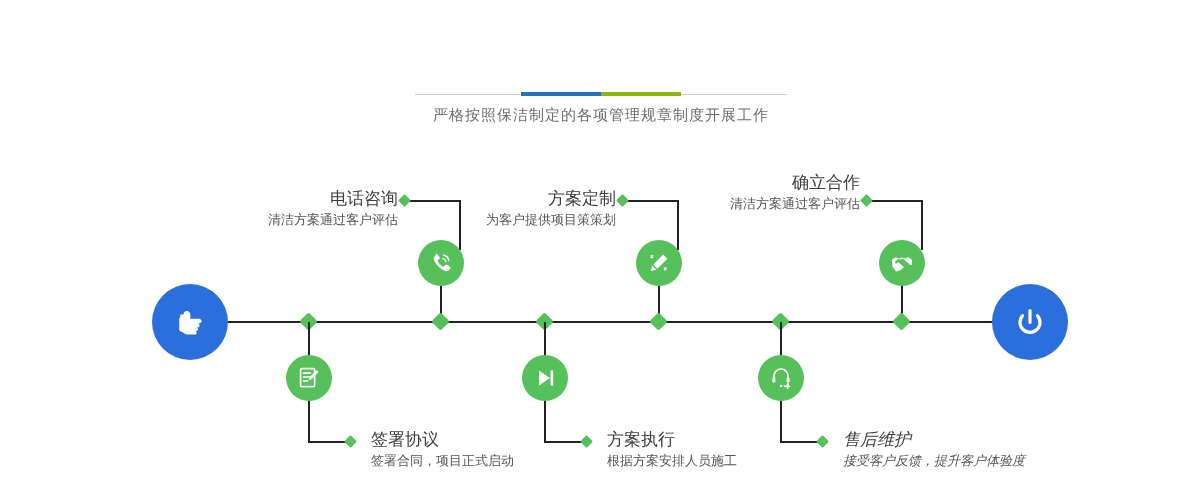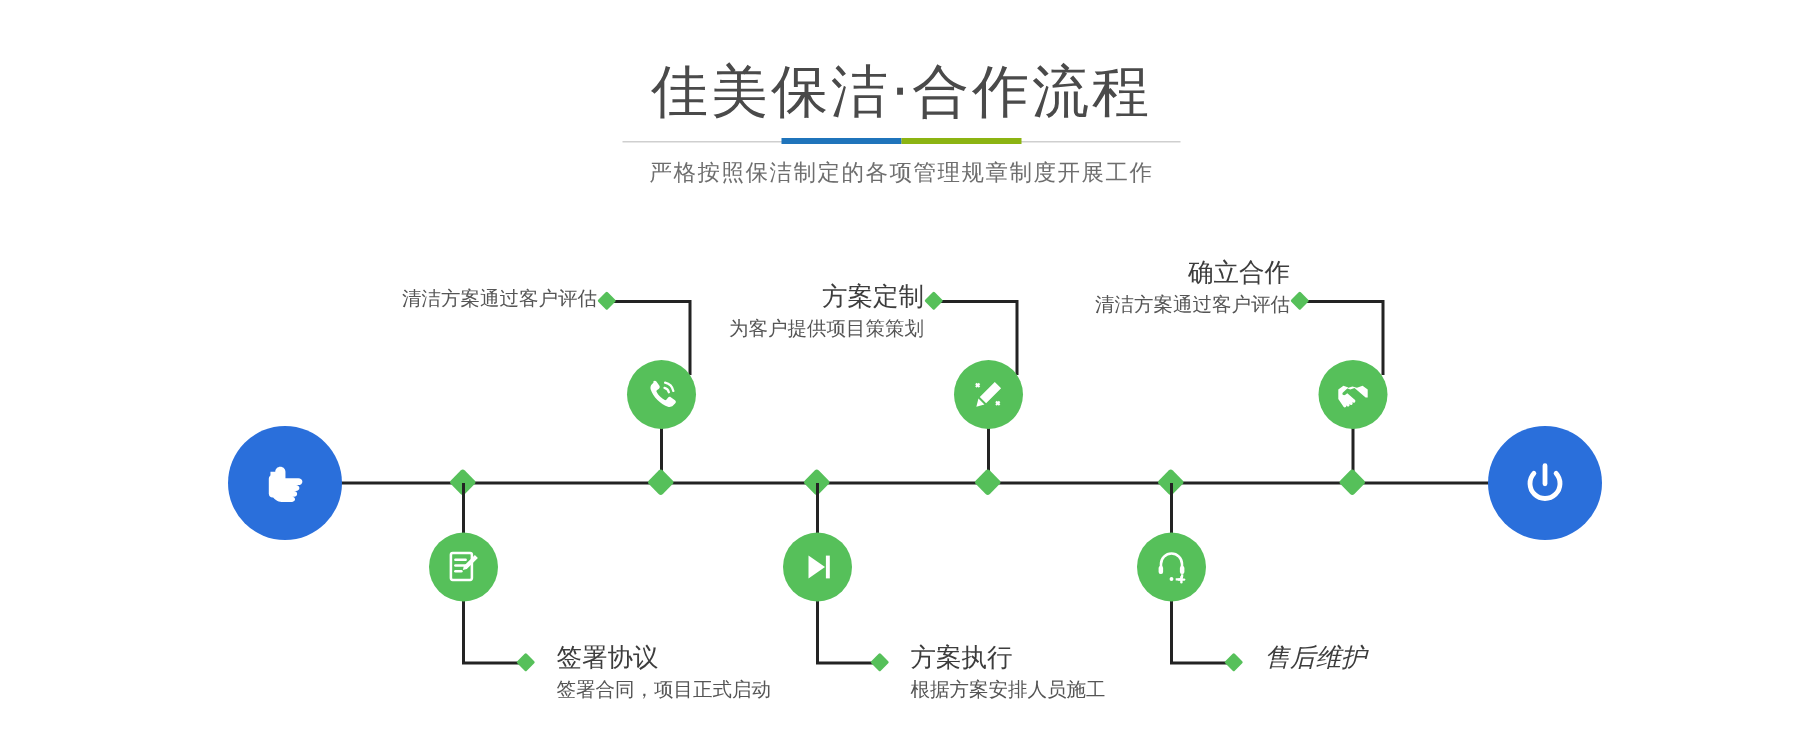--- a/index.html
+++ b/index.html
@@ -69,23 +69,20 @@
   .lbl .t{font-size:17px;color:#3d3d3d;line-height:20px;}
   .lbl .s{font-size:13px;color:#555555;line-height:18px;margin-top:3px;}
   .lbl.right-al{text-align:right;}
   .lbl.left-al{text-align:left;margin-left:15px;}
 </style>
 </head>
 <body>
 
 <div class="stage">
 
-  <div class="header">
-    <div class="title">佳美保洁·合作流程</div>
-  </div>
   <div class="rule"></div>
   <div class="rule-blue"></div>
   <div class="rule-green"></div>
   <div class="subtitle">严格按照保洁制定的各项管理规章制度开展工作</div>
 
   <div class="axis"></div>
 
   <div class="endcap left">
     <span>
       <svg width="40" height="40" viewBox="0 0 40 40">
@@ -115,20 +112,21 @@
       <span>
         <svg width="26" height="26" viewBox="0 0 26 26">
           <path fill="#ffffff" d="M7.6 4.2c.6-.6 1.5-.5 2 .2l2 2.8c.4.6.3 1.4-.3 1.9l-1.4 1.1c-.3.2-.4.6-.2 1 .5 1 1.3 2.2 2.3 3.2 1 1 2.2 1.8 3.2 2.3.4.2.8.1 1-.2l1.1-1.4c.5-.6 1.3-.7 1.9-.3l2.8 2c.7.5.8 1.4.2 2l-1.5 1.5c-.9.9-2.2 1.2-3.4.8-2.2-.7-4.8-2.3-7-4.5-2.2-2.2-3.8-4.8-4.5-7-.4-1.2-.1-2.5.8-3.4l1-1z"></path>
           <path fill="none" stroke="#ffffff" stroke-width="1.5" stroke-linecap="round" d="M15.4 5.1a7.2 7.2 0 0 1 5.5 5.5"></path>
           <path fill="none" stroke="#ffffff" stroke-width="1.5" stroke-linecap="round" d="M15 8.6a4 4 0 0 1 2.9 2.9"></path>
         </svg>
       </span>
     </div>
     <div class="diamond" style="left:434px;top:315px;"></div>
     <div class="lbl right-al" style="left:150px;top:188px;width:248px;">
+      <div class="t">电话咨询</div>
       <div class="s">清洁方案通过客户评估</div>
     </div>
   </div>
 
   <div>
     <div class="hline" style="left:622px;top:200px;width:56px;"></div>
     <div class="vline" style="left:677px;top:200px;height:50px;"></div>
     <div class="dot" style="left:618px;top:196px;"></div>
     <div class="vline" style="left:658px;top:250px;height:72px;"></div>
     <div class="bubble" style="left:636px;top:240px;">
@@ -225,16 +223,17 @@
           <line x1="19.6" y1="19.6" x2="19.6" y2="23.2" stroke="#ffffff" stroke-width="1.6" stroke-linecap="round"></line>
           <line x1="17.8" y1="21.4" x2="21.4" y2="21.4" stroke="#ffffff" stroke-width="1.6" stroke-linecap="round"></line>
         </svg>
       </span>
     </div>
     <div class="vline" style="left:780px;top:400px;height:42px;"></div>
     <div class="hline" style="left:780px;top:441px;width:42px;"></div>
     <div class="dot" style="left:818px;top:437px;"></div>
     <div class="lbl left-al" style="left:828px;top:429px;width:340px;font-style:italic;">
       <div class="t">售后维护</div>
+      <div class="s">接受客户反馈，提升客户体验度</div>
     </div>
   </div>
 
 </div>
 
 </body></html>

